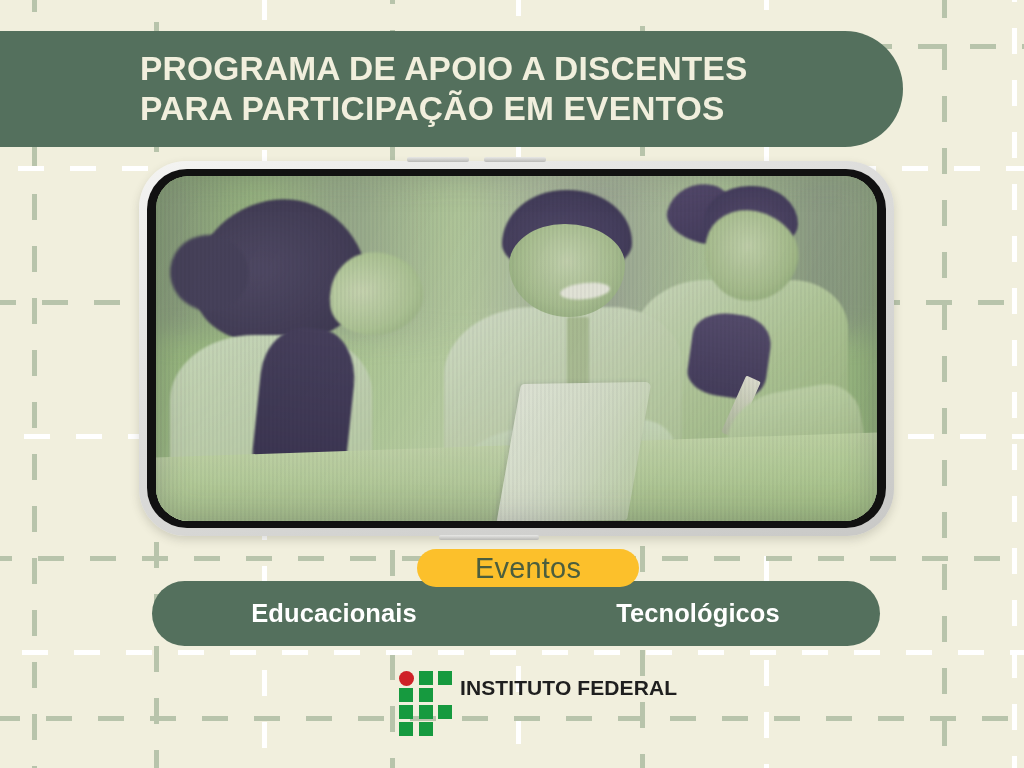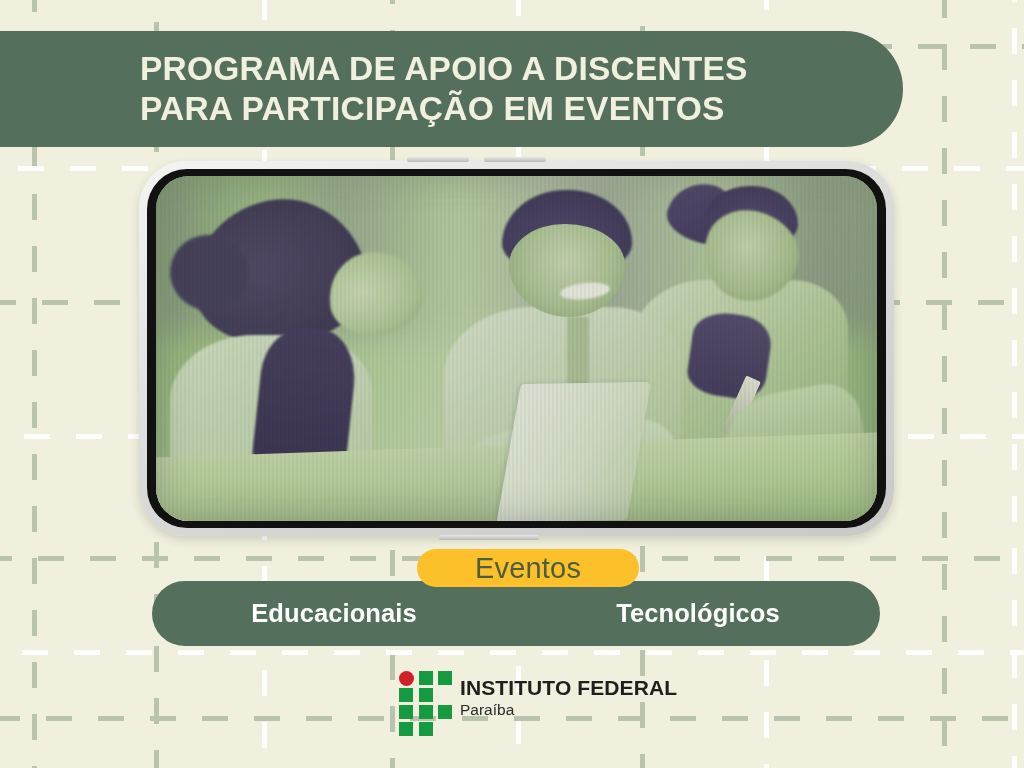--- a/index.html
+++ b/index.html
@@ -494,17 +494,16 @@
 
       <div class="logo-cell" style="left:0px;  top:34px;"></div>
       <div class="logo-cell" style="left:20px; top:34px;"></div>
       <div class="logo-cell" style="left:39px; top:34px;"></div>
 
       <div class="logo-cell" style="left:0px;  top:51px;"></div>
       <div class="logo-cell" style="left:20px; top:51px;"></div>
     </div>
     <div id="logo-text">
       <div id="logo-title">INSTITUTO FEDERAL</div>
-      <div id="logo-sub1">Paraíba</div>
     </div>
   </div>
 
 </div>
 
 </body></html>

